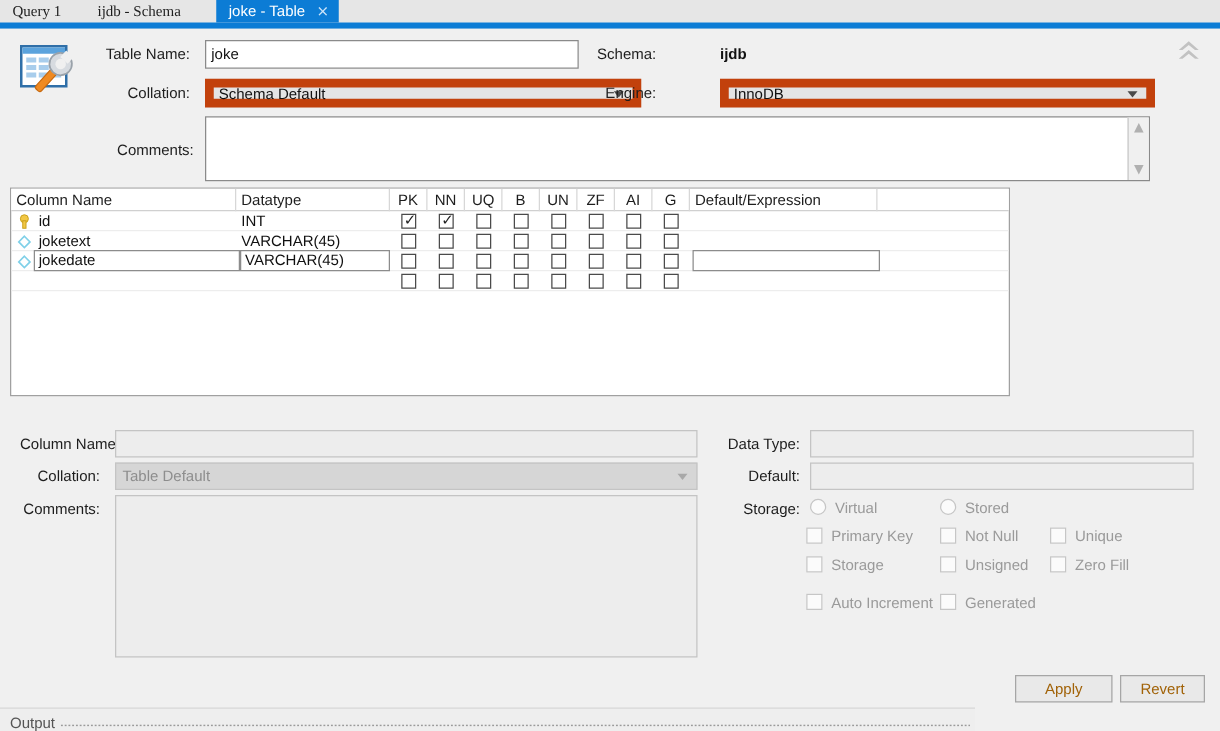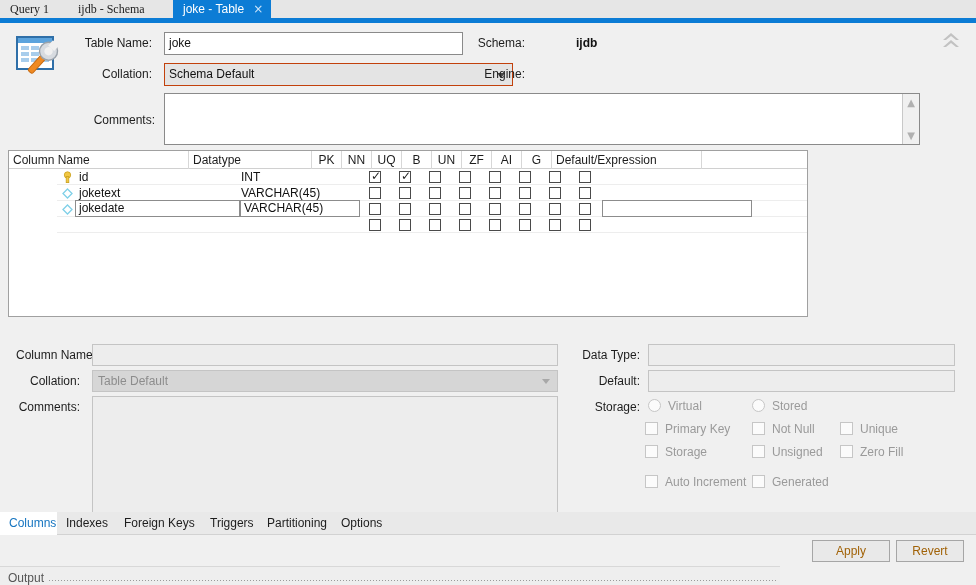--- a/index.html
+++ b/index.html
@@ -48,23 +48,23 @@
   }
 
   .txtinput {
     position: absolute; background: #ffffff;
     border: 1px solid #8a8a8a; font-size: 12px; color: #111;
     padding: 2px 4px; font-family: "Liberation Sans", sans-serif;
     line-height: 16px; outline: none;
   }
   .combo {
     position: absolute; background: #e4e4e4;
-    border: 1px solid #c2410c; font-size: 12px; color: #111;
+    border: 7px solid #c2410c; font-size: 12px; color: #111;
     padding: 2px 4px; line-height: 16px; display: flex;
-    cursor: default;
+    align-items: center; cursor: default;
   }
   .combo .caret {
     position: absolute; right: 7px; top: 50%; margin-top: -2px;
     width: 8px; height: 5px;
   }
   .combo .caret::before {
     content: ""; display: block;
     border-left: 4px solid transparent; border-right: 4px solid transparent;
     border-top: 5px solid #4a4a4a;
   }
@@ -96,21 +96,21 @@
     border-bottom: 1px solid #d0d0d0;
   }
   .gh {
     position: absolute; top: 0; height: 18px; line-height: 18px;
     font-size: 12px; color: #1d1d1d; padding-left: 4px;
     border-right: 1px solid #d7d7d7; white-space: nowrap; overflow: hidden;
   }
   .gh.ctr { text-align: center; padding-left: 0; }
   .grid-rows { position: relative; }
   .grow {
-    position: relative; height: 16px; border-bottom: 1px solid #ededed; margin-left: 48px;
+    position: relative; height: 16px; border-bottom: 1px solid #ededed;
   }
   .cell {
     position: absolute; top: 0; height: 16px; line-height: 16px;
     font-size: 12px; color: #111; white-space: nowrap; overflow: hidden;
   }
   .cell.name { padding-left: 22px; }
   .cell.editing {
     background: #ffffff; border: 1px solid #8c8c8c;
     height: 17px; line-height: 15px; top: -1px;
   }
@@ -247,20 +247,24 @@
       <div class="vscroll">
         <span class="arr">▲</span>
         <span class="arr">▼</span>
       </div>
     </div>
 
     <div class="lbl" style="left:465px;top:13px;width:60px;">Schema:</div>
     <div style="position:absolute;left:576px;top:13px;font-size:12px;font-weight:bold;color:#111;">ijdb</div>
 
     <div class="lbl" style="left:465px;top:44px;width:60px;">Engine:</div>
+    <div class="combo" style="left:576px;top:40px;width:348px;height:23px;">
+      <span>InnoDB</span>
+      <span class="caret"></span>
+    </div>
 
     <div class="collapse-btn">
       <svg width="24" height="22" viewBox="0 0 24 22">
         <path d="M4 10 L12 3 L20 10 L17 10 L12 6 L7 10 Z" fill="#c2c2c2"></path>
         <path d="M4 17 L12 10 L20 17 L17 17 L12 13 L7 17 Z" fill="#c2c2c2"></path>
       </svg>
     </div>
   </div>
 
   <div class="grid">
@@ -403,28 +407,20 @@
     </div>
 
     <div class="optrow" style="left:645px;top:145px;">
       <span class="mark"></span><span>Auto Increment</span>
     </div>
     <div class="optrow" style="left:752px;top:145px;">
       <span class="mark"></span><span>Generated</span>
     </div>
   </div>
 
-  <div class="bottom-tabs">
-    <div class="btab active" style="left:0;width:57px;">Columns</div>
-    <div class="btab" style="left:57px;width:58px;">Indexes</div>
-    <div class="btab" style="left:115px;width:86px;">Foreign Keys</div>
-    <div class="btab" style="left:201px;width:57px;">Triggers</div>
-    <div class="btab" style="left:258px;width:74px;">Partitioning</div>
-    <div class="btab" style="left:332px;width:58px;">Options</div>
-  </div>
 
   <div class="btnbar">
     <div class="btn" style="left:812px;width:78px;">Apply</div>
     <div class="btn" style="left:896px;width:68px;">Revert</div>
   </div>
 
   <div class="outputbar">
     <div class="output-label">Output</div>
     <div class="dotted"></div>
   </div>

